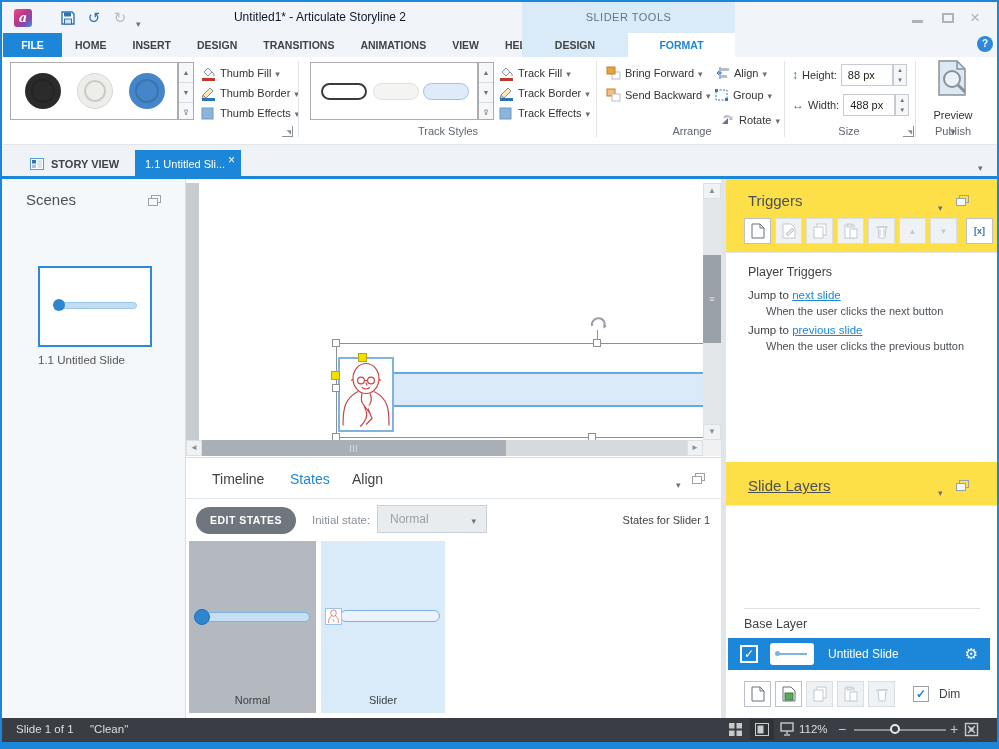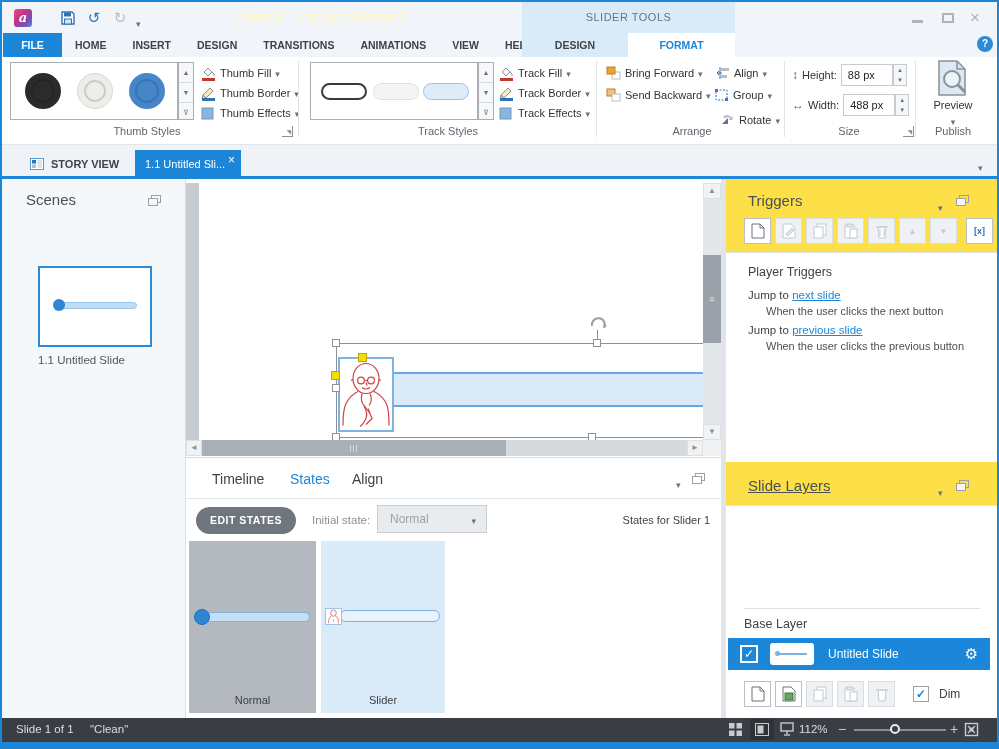--- a/index.html
+++ b/index.html
@@ -2,21 +2,21 @@
 <html><head>
 <meta charset="utf-8">
 <style>
   html,body{margin:0;padding:0;background:#cfd6dd;}
   *{box-sizing:border-box;font-family:"Liberation Sans",sans-serif;}
   #app{position:relative;width:999px;height:749px;background:#1C86D8;overflow:hidden;}
   .abs{position:absolute;}
   .chrome{left:2px;top:2px;width:995px;height:55px;background:#F1F5FA;}
   .ctxhdr{left:522px;top:2px;width:213px;height:31px;background:#D9EBF8;color:#5E768B;
     font-size:11px;letter-spacing:.5px;text-align:center;line-height:31px;}
-  .title{left:150px;top:10px;width:340px;text-align:center;color:#fef9c3;font-size:12px;}
+  .title{left:150px;top:10px;width:340px;text-align:center;color:#0f172a;font-size:12px;}
   .appicon{left:14px;top:9px;width:18px;height:18px;border-radius:3px;
     background:linear-gradient(135deg,#E84E8A,#C13584 40%,#7A4DB8 72%,#4A90D9);
     color:#fff;font:italic bold 13px "DejaVu Serif",serif;text-align:center;line-height:17px;}
   .qbtn{top:8px;width:20px;height:20px;text-align:center;line-height:20px;font-size:15px;}
   .menurow{left:62px;top:33px;height:24px;display:flex;}
   .mtab{padding:0 13px;line-height:24px;font-size:10.5px;font-weight:bold;color:#3E4348;}
   .filetab{left:3px;top:33px;width:59px;height:24px;background:#1C86D8;color:#fff;
     font-size:10.5px;font-weight:bold;text-align:center;line-height:24px;}
   .ctab{top:33px;height:24px;font-size:10.5px;font-weight:bold;text-align:center;line-height:24px;}
   .helpbtn{left:977px;top:36px;width:16px;height:16px;border-radius:50%;background:#2E8AD8;color:#fff;
@@ -167,21 +167,20 @@
     </div>
     <div class="abs rbtn" style="left:198px;top:47px;">
       <span>
           <svg width="16" height="14" viewBox="0 0 16 14">
             <rect x="2" y="2" width="11" height="11" fill="#8DB4D9" stroke="#6B9BC8"></rect>
           </svg>
         </span>
       <span class="lbl">Thumb Effects</span>
         <span class="caret"></span>
     </div>
-    <div class="abs glabel" style="left:0;width:290px;">Thumb Styles</div>
     <div class="abs launcher" style="left:280px;"></div>
     <div class="abs gdiv" style="left:296px;"></div>
 
     <div class="abs gal" style="left:308px;top:5px;width:168px;height:58px;">
       <div class="abs pill" style="left:10px;background:#fff;border:2px solid #3A3A3A;"></div>
       <div class="abs pill" style="left:62px;background:#F4F4F2;border:1px solid #E0E0DC;"></div>
       <div class="abs pill" style="left:112px;background:#DEEBF8;border:1px solid #9CC3E8;"></div>
     </div>
     <div class="abs galscroll" style="left:476px;top:5px;height:58px;">
       <div>▲</div>
@@ -300,21 +299,21 @@
     <div class="abs launcher" style="left:901px;"></div>
     <div class="abs gdiv" style="left:913px;"></div>
 
     <div class="abs" style="left:918px;top:2px;width:66px;text-align:center;">
       <span><svg width="36" height="40" viewBox="0 0 36 40" style="margin:0 auto">
             <path d="M4 2 h18 l8 8 v26 h-26 z" fill="#DCE9F5" stroke="#8A9197" stroke-width="1.5"></path>
             <path d="M22 2 v8 h8" fill="none" stroke="#8A9197" stroke-width="1.5"></path>
             <circle cx="17" cy="20" r="8" fill="#EAF2FA" stroke="#8A9197" stroke-width="2"></circle>
             <line x1="23" y1="26" x2="30" y2="33" stroke="#8A9197" stroke-width="3"></line>
           </svg></span>
-      <div style="font-size:11px;color:#333;margin-top:0;">Preview</div>
+      <div style="font-size:11px;color:#333;margin-top:10px;">Preview</div>
       <div class="caret"></div>
     </div>
     <div class="abs glabel" style="left:918px;width:66px;">Publish</div>
   </div>
 
   <div class="abs tabstrip"></div>
   <div class="abs svtab">
     <span style="margin-right:7px;">
         <svg width="14" height="12" viewBox="0 0 14 12">
           <rect x="0.5" y="0.5" width="13" height="11" fill="#fff" stroke="#5B9BD5"></rect>

